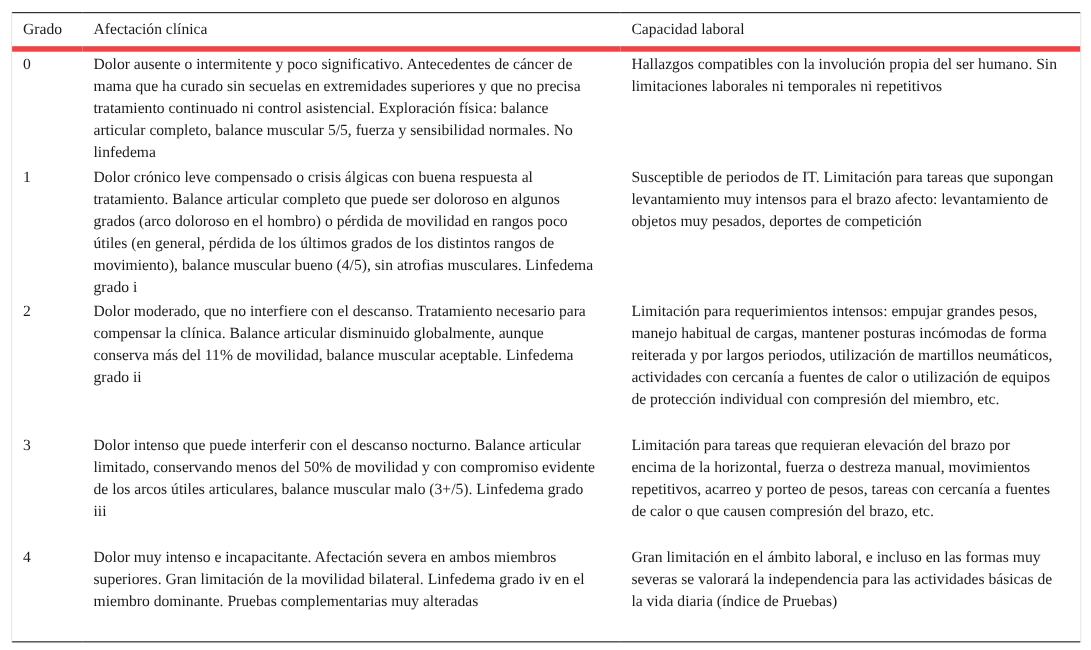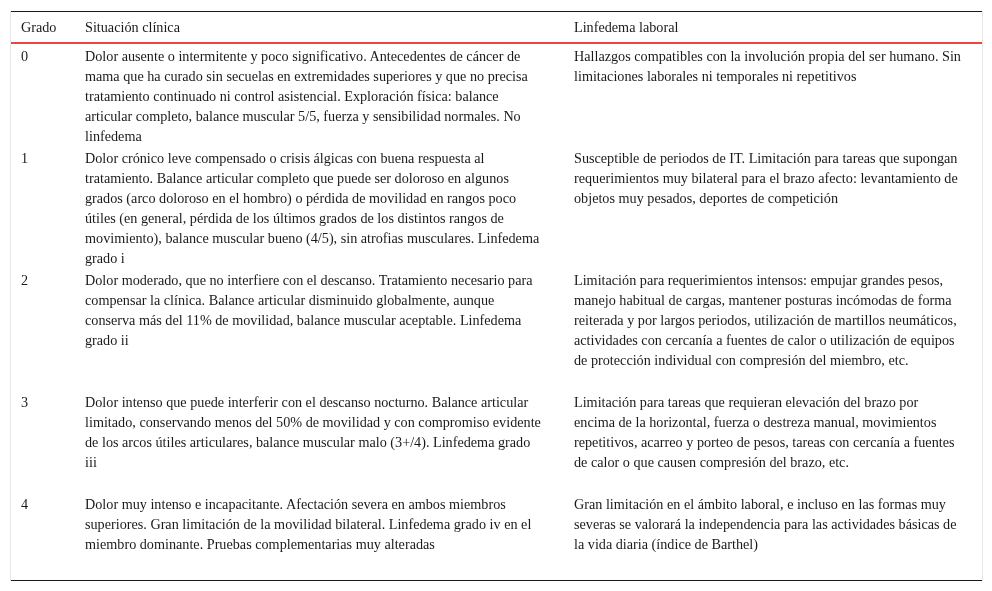--- a/index.html
+++ b/index.html
@@ -24,21 +24,21 @@
     border-left: 1px solid #e6e6e6;
     border-right: 1px solid #e6e6e6;
   }
   table {
     border-collapse: collapse;
     width: 100%;
     table-layout: fixed;
   }
   thead tr {
     border-top: 1px solid #1a1a1a;
-    border-bottom: 2px solid #ef4444;
+    border-bottom: 5px solid #ef4444;
   }
   thead th {
     font-weight: normal;
     text-align: left;
     height: 30px;
     padding: 0 0 0 10px;
     vertical-align: middle;
   }
   tbody td {
     vertical-align: top;
@@ -64,45 +64,45 @@
 <div class="table-wrap">
   <table>
     <colgroup>
       <col class="c-grado">
       <col class="c-sit">
       <col class="c-cap">
     </colgroup>
     <thead>
       <tr>
         <th>Grado</th>
-        <th>Situación clínica</th>
-        <th>Linfedema laboral</th>
+        <th>Afectación clínica</th>
+        <th>Capacidad laboral</th>
       </tr>
     </thead>
     <tbody>
       <tr class="r0">
         <td>0</td>
         <td class="sit">Dolor ausente o intermitente y poco significativo. Antecedentes de cáncer de mama que ha curado sin secuelas en extremidades superiores y que no precisa tratamiento continuado ni control asistencial. Exploración física: balance articular completo, balance muscular 5/5, fuerza y sensibilidad normales. No linfedema</td>
         <td class="cap">Hallazgos compatibles con la involución propia del ser humano. Sin limitaciones laborales ni temporales ni repetitivos</td>
       </tr>
       <tr class="r1">
         <td>1</td>
         <td class="sit">Dolor crónico leve compensado o crisis álgicas con buena respuesta al tratamiento. Balance articular completo que puede ser doloroso en algunos grados (arco doloroso en el hombro) o pérdida de movilidad en rangos poco útiles (en general, pérdida de los últimos grados de los distintos rangos de movimiento), balance muscular bueno (4/5), sin atrofias musculares. Linfedema grado i</td>
-        <td class="cap">Susceptible de periodos de IT. Limitación para tareas que supongan requerimientos muy bilateral para el brazo afecto: levantamiento de objetos muy pesados, deportes de competición</td>
+        <td class="cap">Susceptible de periodos de IT. Limitación para tareas que supongan levantamiento muy intensos para el brazo afecto: levantamiento de objetos muy pesados, deportes de competición</td>
       </tr>
       <tr class="r2">
         <td>2</td>
         <td class="sit">Dolor moderado, que no interfiere con el descanso. Tratamiento necesario para compensar la clínica. Balance articular disminuido globalmente, aunque conserva más del 11% de movilidad, balance muscular aceptable. Linfedema grado ii</td>
         <td class="cap">Limitación para requerimientos intensos: empujar grandes pesos, manejo habitual de cargas, mantener posturas incómodas de forma reiterada y por largos periodos, utilización de martillos neumáticos, actividades con cercanía a fuentes de calor o utilización de equipos de protección individual con compresión del miembro, etc.</td>
       </tr>
       <tr class="r3">
         <td>3</td>
-        <td class="sit">Dolor intenso que puede interferir con el descanso nocturno. Balance articular limitado, conservando menos del 50% de movilidad y con compromiso evidente de los arcos útiles articulares, balance muscular malo (3+/4). Linfedema grado iii</td>
+        <td class="sit">Dolor intenso que puede interferir con el descanso nocturno. Balance articular limitado, conservando menos del 50% de movilidad y con compromiso evidente de los arcos útiles articulares, balance muscular malo (3+/5). Linfedema grado iii</td>
         <td class="cap">Limitación para tareas que requieran elevación del brazo por encima de la horizontal, fuerza o destreza manual, movimientos repetitivos, acarreo y porteo de pesos, tareas con cercanía a fuentes de calor o que causen compresión del brazo, etc.</td>
       </tr>
       <tr class="r4">
         <td>4</td>
         <td class="sit">Dolor muy intenso e incapacitante. Afectación severa en ambos miembros superiores. Gran limitación de la movilidad bilateral. Linfedema grado iv en el miembro dominante. Pruebas complementarias muy alteradas</td>
-        <td class="cap">Gran limitación en el ámbito laboral, e incluso en las formas muy severas se valorará la independencia para las actividades básicas de la vida diaria (índice de Barthel)</td>
+        <td class="cap">Gran limitación en el ámbito laboral, e incluso en las formas muy severas se valorará la independencia para las actividades básicas de la vida diaria (índice de Pruebas)</td>
       </tr>
     </tbody>
   </table>
 </div>
 
 </body></html>

